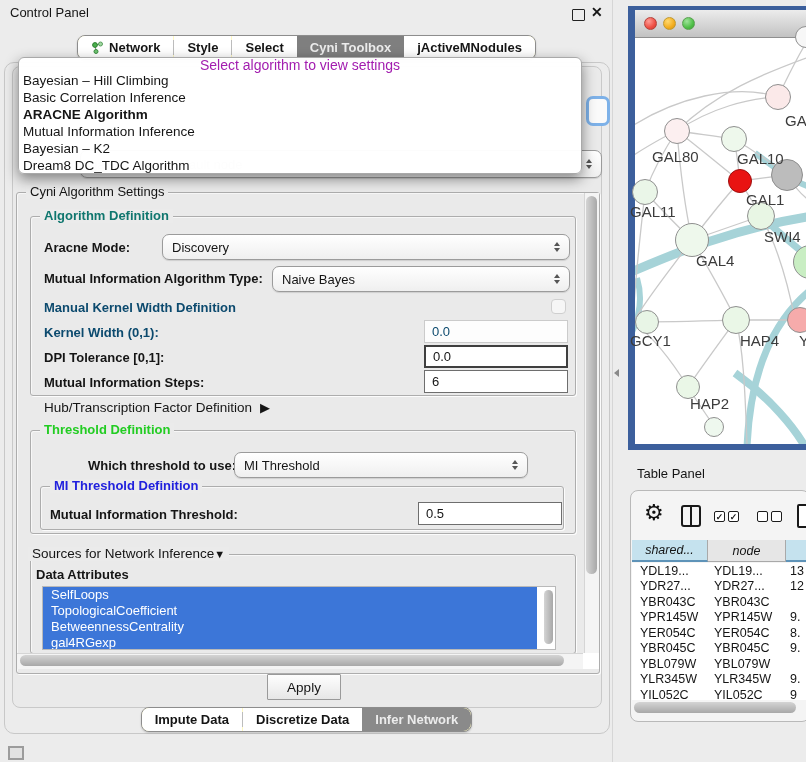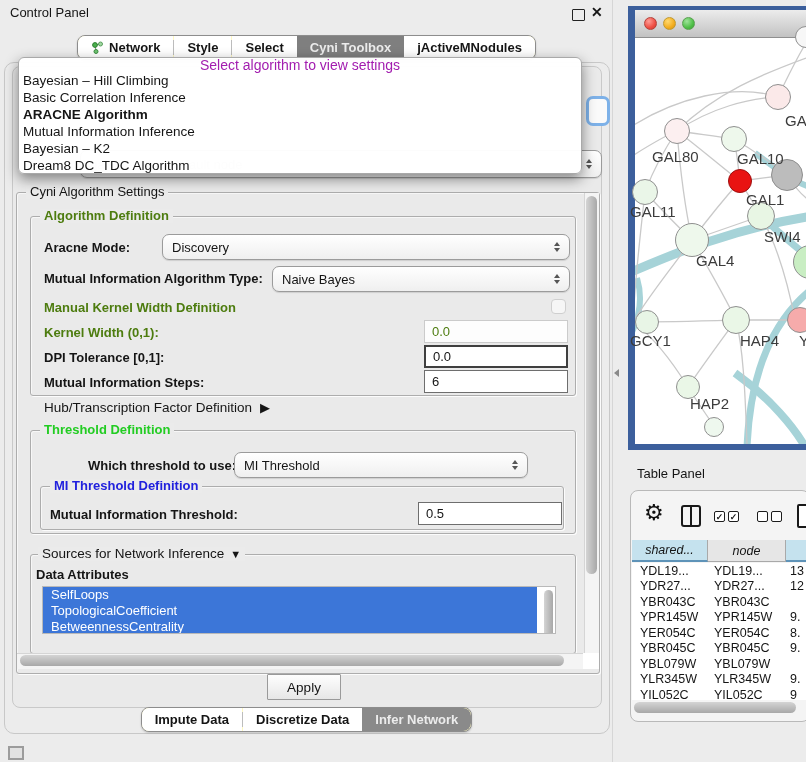--- a/index.html
+++ b/index.html
@@ -1,20 +1,20 @@
 <!DOCTYPE html>
 <html><head>
 <meta charset="utf-8">
 <style>
   html,body{margin:0;padding:0}
   body{width:806px;height:762px;overflow:hidden;position:relative;background:#ececec;
        font-family:"Liberation Sans",sans-serif;font-size:13px;color:#151515;}
   .a{position:absolute}
   .b{font-weight:700}
-  .gray{color:#4d7c0f}
+  .gray{color:#0c4a6e}
   .etched{border:1px solid #adadad;border-radius:3px;
           box-shadow:1px 1px 0 rgba(255,255,255,.85), inset 1px 1px 0 rgba(255,255,255,.6)}
   .chip{position:absolute;background:#ebebeb;padding:0 4px;line-height:14px;white-space:nowrap;font-size:13px}
   .combo{display:flex;align-items:center;background:linear-gradient(#ffffff,#efefef);
          border:1px solid #9b9b9b;border-radius:7px;padding:0 9px;box-sizing:border-box;
          box-shadow:0 1px 1px rgba(0,0,0,.12)}
   .arrows{margin-left:auto;display:flex;flex-direction:column;align-items:center;gap:2px}
   .tu{width:0;height:0;border-left:3.5px solid transparent;border-right:3.5px solid transparent;border-bottom:4.5px solid #555}
   .tdn{width:0;height:0;border-left:3.5px solid transparent;border-right:3.5px solid transparent;border-top:4.5px solid #555}
   .fld{display:flex;align-items:center;justify-content:flex-start;background:#fff;padding:0 7px;box-sizing:border-box}
@@ -86,21 +86,21 @@
       <span class="tu"></span>
       <span class="tdn"></span>
     </span>
 </div>
 <div class="a" style="left:586px;top:96px;width:24px;height:30px;z-index:2;background:#fafafa;border:3px solid #7db1e8;border-radius:7px;box-sizing:border-box;"></div>
 
 <div class="a etched" style="left:16px;top:192px;width:582px;height:480px;"></div>
 <span class="chip" style="left:26px;top:185px;">Cyni Algorithm Settings</span>
 
 <div class="a etched" style="left:30px;top:216px;width:544px;height:178px;"></div>
-<span class="chip b" style="left:40px;top:209px;color:#4d7c0f;">Algorithm Definition</span>
+<span class="chip b" style="left:40px;top:209px;color:#0f766e;">Algorithm Definition</span>
 
 <span class="a b" style="left:44px;top:240px;">Aracne Mode:</span>
 <div class="a combo" style="left:162px;top:234px;width:408px;height:26px;">
   <span>Discovery</span>
   <span class="arrows">
       <span class="tu"></span>
       <span class="tdn"></span>
     </span>
 </div>
 
@@ -149,27 +149,27 @@
 </div>
 
 <div class="a etched" style="left:40px;top:486px;width:522px;height:42px;"></div>
 <span class="chip b" style="left:50px;top:479px;color:#2121dd;">MI Threshold Definition</span>
 <span class="a b" style="left:50px;top:507px;">Mutual Information Threshold:</span>
 <div class="a fld" style="left:418px;top:502px;width:144px;height:23px;border:1px solid #6e6e6e;">
   <span>0.5</span>
 </div>
 
 <div class="a etched" style="left:30px;top:554px;width:544px;height:98px;"></div>
-<div class="chip" style="left:38px;top:547px;display:flex;align-items:center;gap:6px;font-size:13.5px;">
+<div class="chip" style="left:28px;top:547px;display:flex;align-items:center;font-size:13.5px;">
   <span>Sources for Network Inference</span>
   <span style="font-size:11px;">▼</span>
 </div>
 <span class="a b" style="left:36px;top:567px;">Data Attributes</span>
 
-<div class="a" style="left:42px;top:586px;width:514px;height:48px;background:#fff;border:1px solid #b9b9b9;box-sizing:border-box;overflow:hidden;">
+<div class="a" style="left:42px;top:586px;width:514px;height:64px;background:#fff;border:1px solid #b9b9b9;box-sizing:border-box;overflow:hidden;">
   <div style="height:16px;line-height:16px;background:#3c76d8;color:#fff;padding-left:8px;width:486px;">SelfLoops</div>
   <div style="height:16px;line-height:16px;background:#3c76d8;color:#fff;padding-left:8px;width:486px;">TopologicalCoefficient</div>
   <div style="height:16px;line-height:16px;background:#3c76d8;color:#fff;padding-left:8px;width:486px;">BetweennessCentrality</div>
   <div style="height:16px;line-height:16px;background:#3c76d8;color:#fff;padding-left:8px;width:486px;">gal4RGexp</div>
   <div class="a thumbv" style="right:2px;top:3px;width:9px;height:54px;"></div>
 </div>
 
 <div class="a track" style="left:584px;top:193px;width:15px;height:460px;border-left:1px solid #d5d5d5;box-sizing:border-box;"></div>
 <div class="a thumbv" style="left:586px;top:196px;width:11px;height:378px;"></div>
 <div class="a track" style="left:17px;top:653px;width:566px;height:16px;border-top:1px solid #d5d5d5;box-sizing:border-box;"></div>

